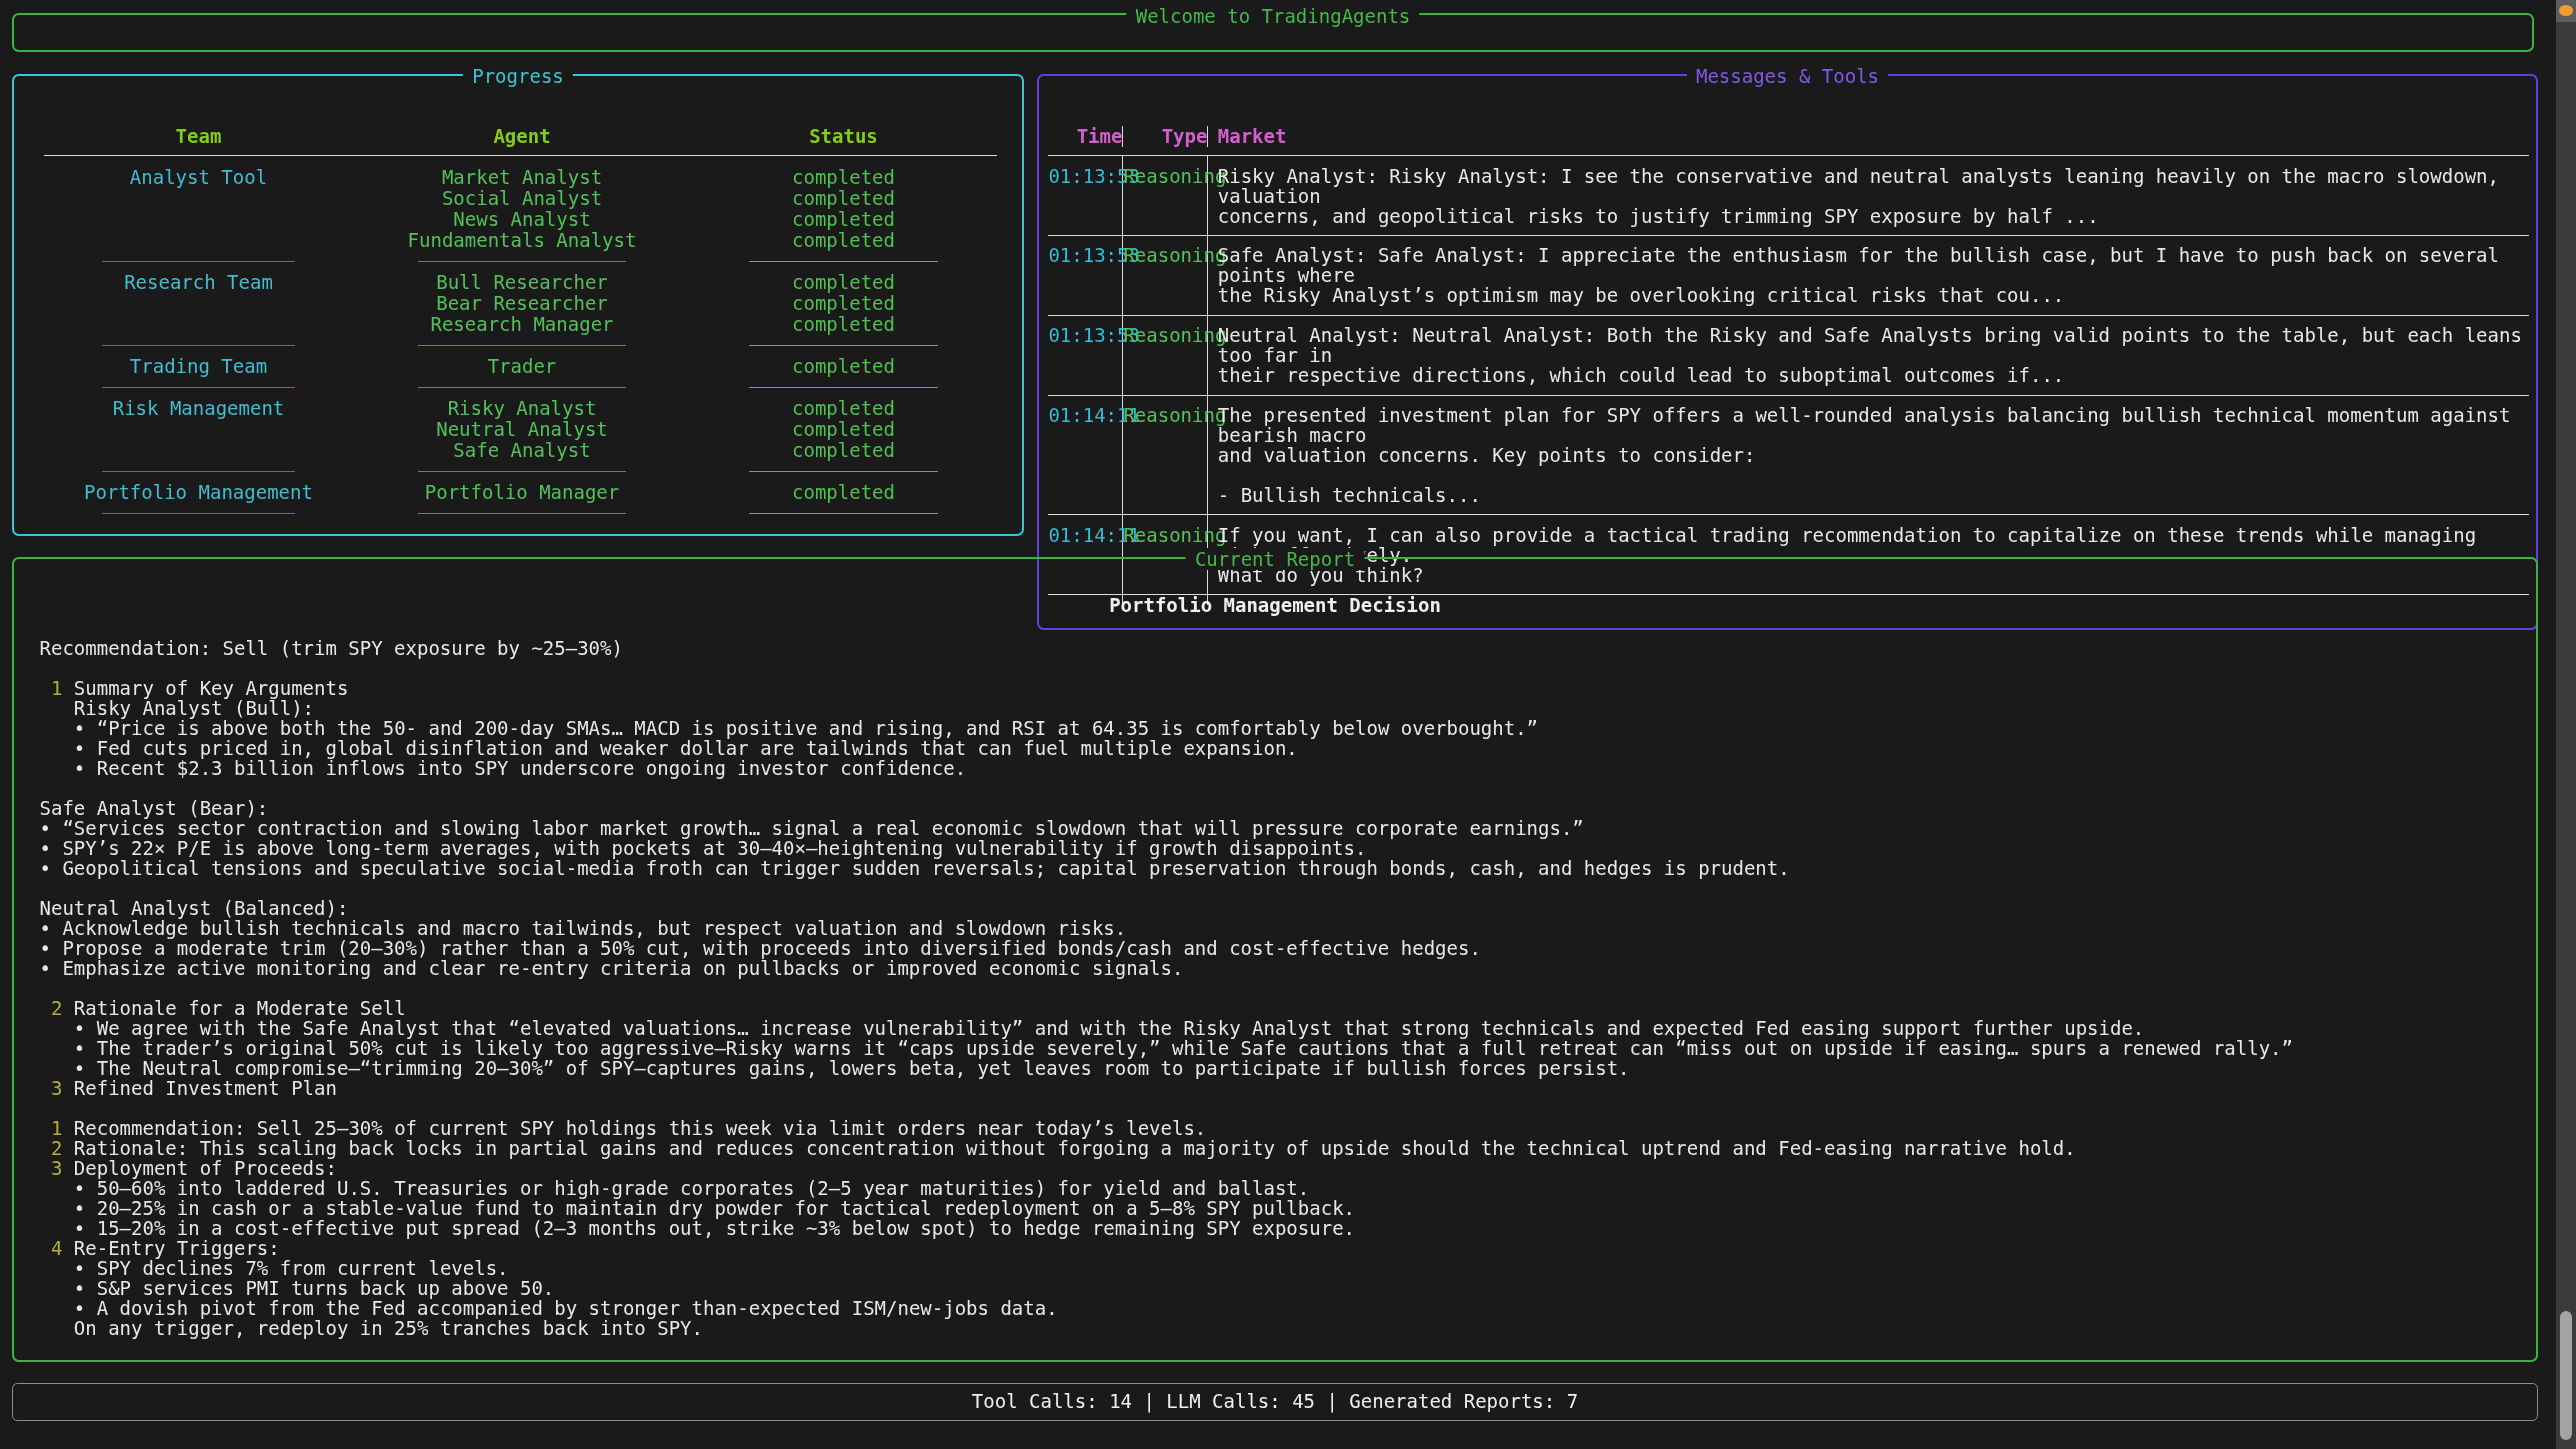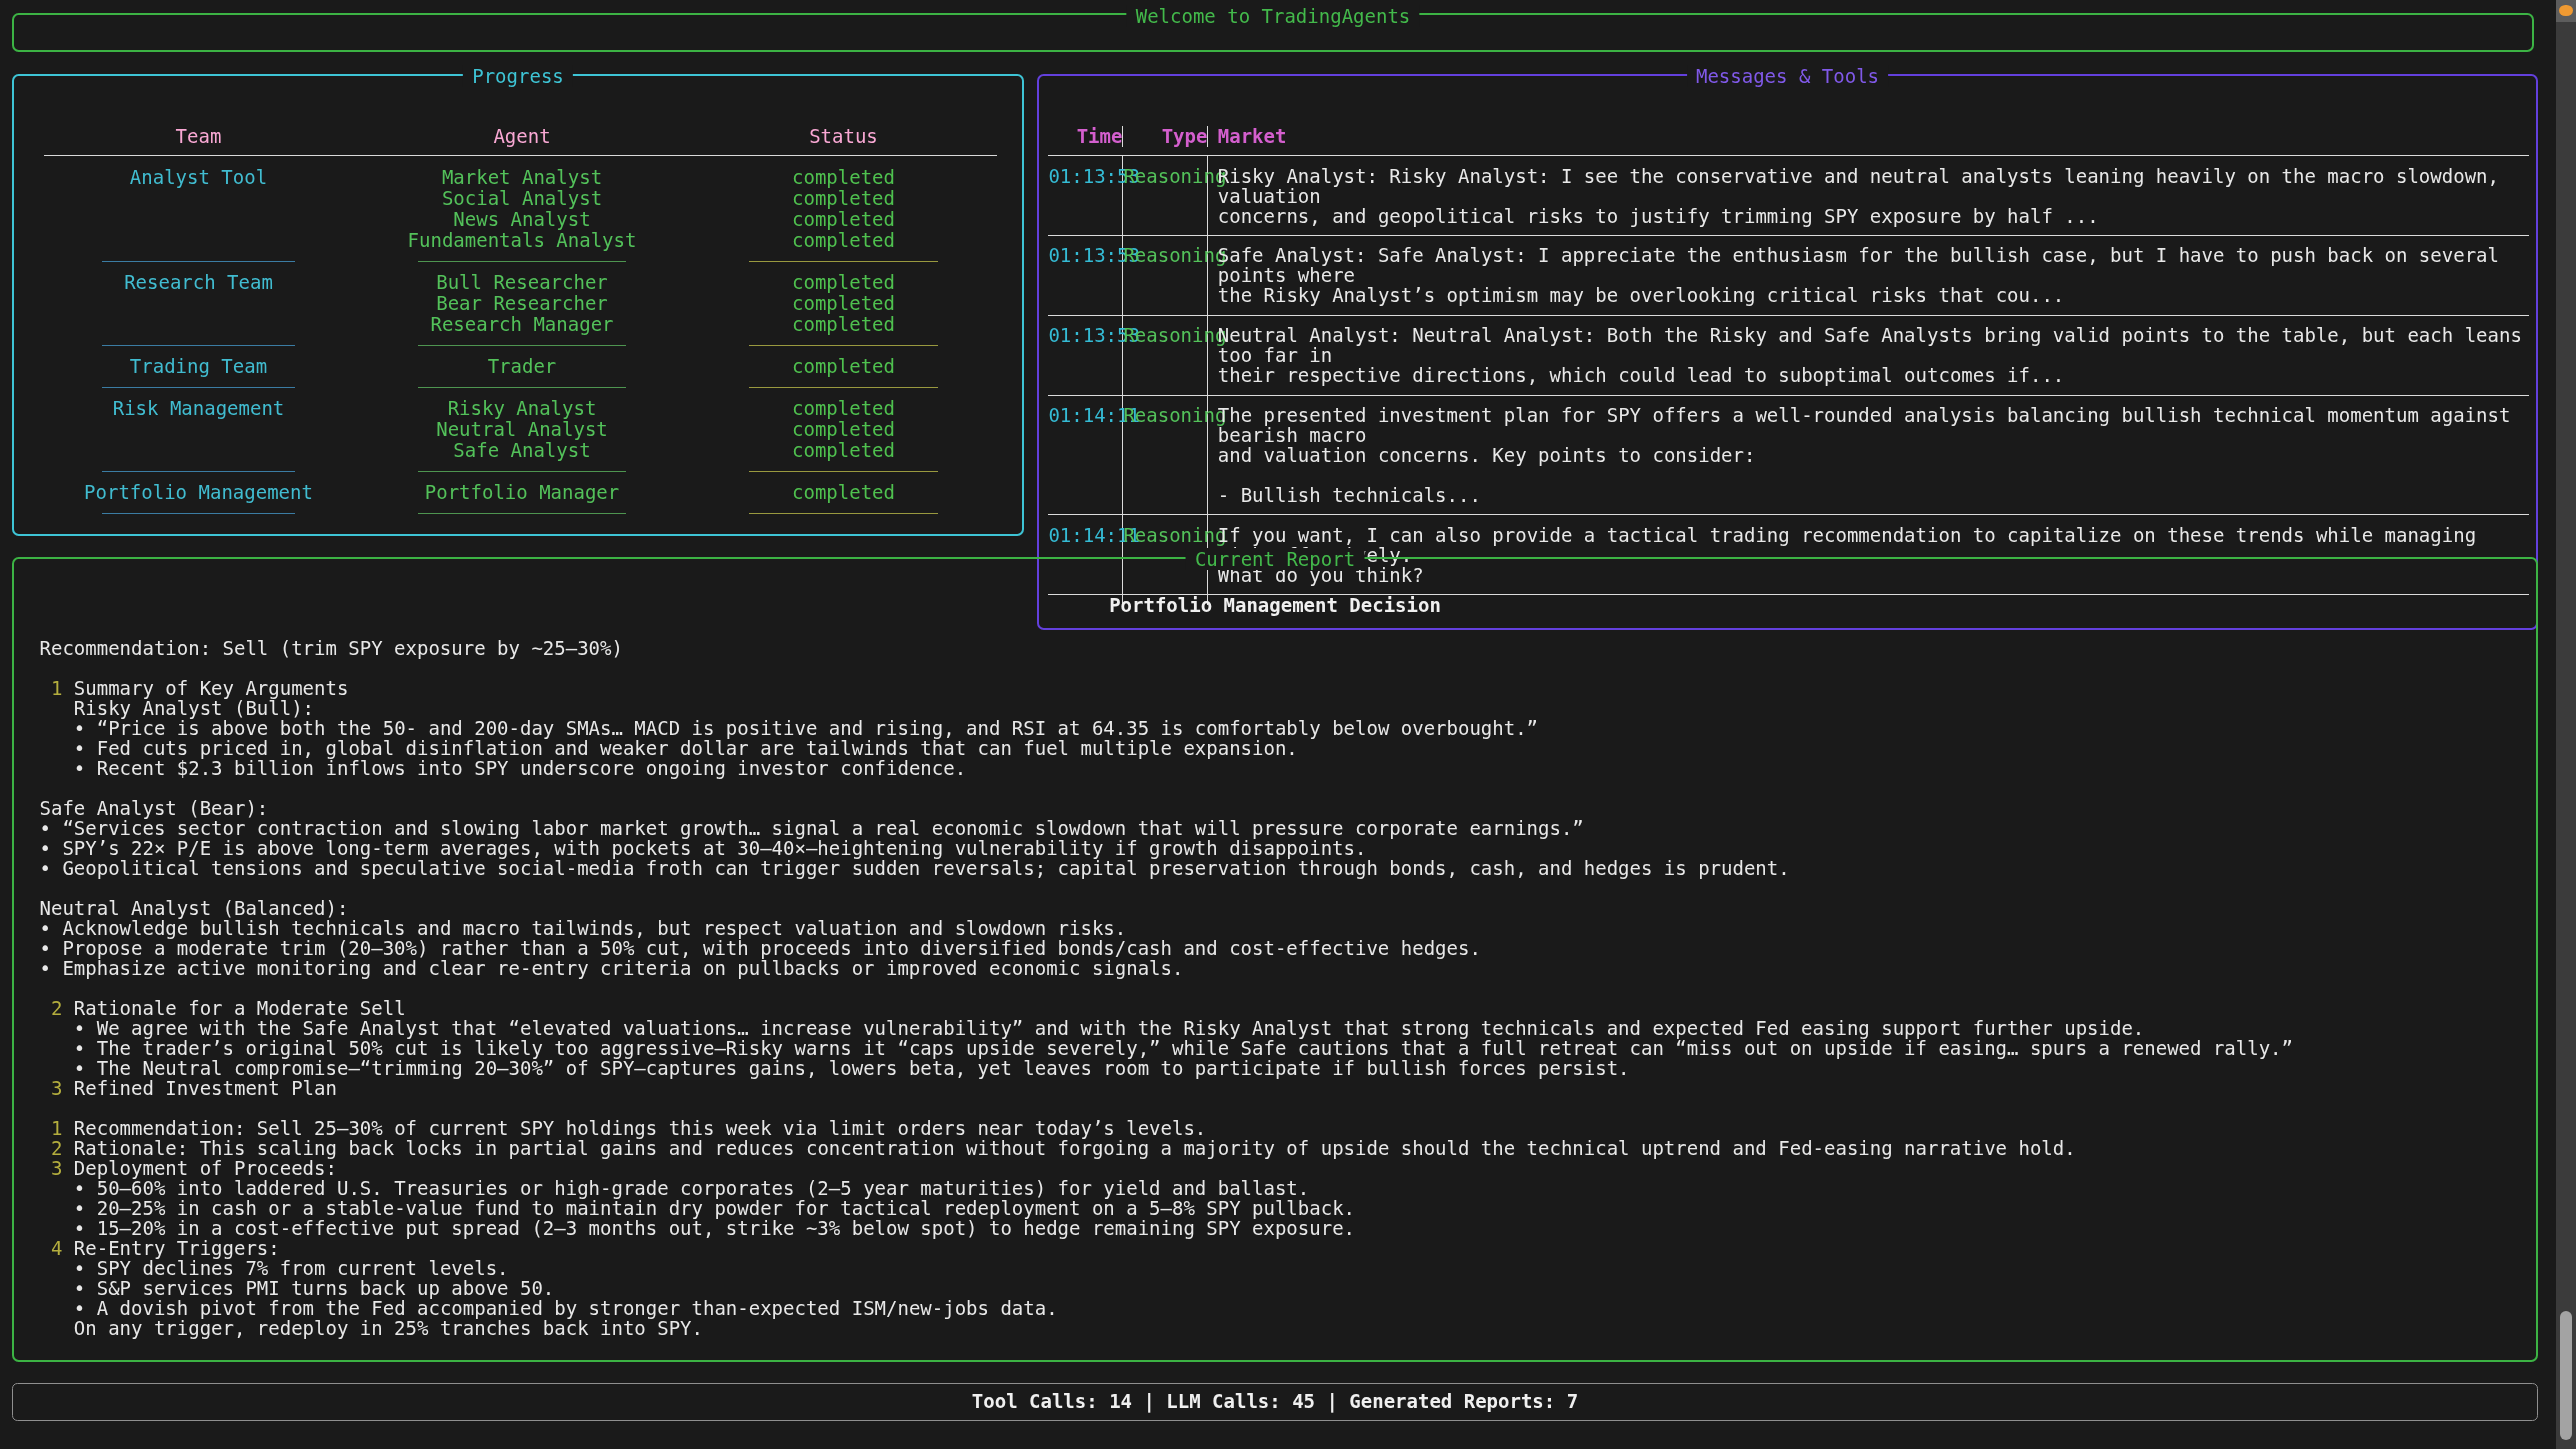--- a/index.html
+++ b/index.html
@@ -15,21 +15,21 @@
   .t-green{color:#43b94b;}
   .t-cyan{color:#3ec4d5;}
   .t-purple{color:#8059e8;}
   .welcome{left:12px;top:13.4px;width:2522px;height:39px;}
   .progresspanel{left:12px;top:74px;width:1012px;height:462px;}
   .messagespanel{left:1037px;top:74px;width:1501px;height:556px;}
   .reportpanel{left:12px;top:557px;width:2526px;height:805px;}
   
   .ptable{position:absolute;top:50px;left:29.5px;width:953px;}
   .pgrid{display:grid;grid-template-columns:310px 337px 306px;}
-  .phead{line-height:21px;font-weight:normal;color:#f9a8d4;text-align:center;}
+  .phead{line-height:21px;font-weight:bold;color:#84cc16;text-align:center;}
   .psep{height:1.3px;background:#d9d9d9;margin:8px 0 10.7px;}
   .prow{line-height:21px;text-align:center;}
   .pcell.team{color:#41bcd0;}
   .pcell.agent{color:#53c15a;}
   .pcell.status{color:#4fc14f;}
   .pdiv{height:21px;align-items:center;}
   .dline{display:block;height:1.3px;width:62%;margin:0 auto;}
   .d1{background:#3b7ca3;}
   .d2{background:#4e9550;}
   .d3{background:#99993f;}
@@ -50,21 +50,21 @@
   
   .rheading{position:absolute;top:35px;left:0;width:100%;text-align:center;
             font-weight:bold;color:#f0f0f0;}
   .rbody{position:absolute;top:79px;left:25.5px;right:20px;}
   .rline{white-space:pre;line-height:20px;height:20px;}
   .rline .num{color:#b4ae3e;}
   .rline .bul{color:#e8e8e8;}
   
   .statsbox{position:absolute;left:12px;top:1383px;width:2526px;height:38px;box-sizing:border-box;
             border:1.3px solid #8f8f8f;border-radius:5.4px;text-align:center;
-            line-height:35px;font-weight:bold;color:#f0f0f0;}
+            line-height:35px;font-weight:normal;color:#f0f0f0;}
   
   .scrolltrack{position:absolute;right:0;top:0;width:20px;height:1449px;background:#3b3b3b;}
   .scrollbtn{position:absolute;top:0;left:0;width:20px;height:21.5px;background:#5d5d5d;
              display:flex;align-items:center;justify-content:center;}
   .orangedot{width:13.4px;height:11.4px;border-radius:50%;background:#f09a32;}
   .scrollthumb{position:absolute;left:4px;top:1311px;width:12px;height:129px;
                border-radius:6px;background:#a3a3a3;}
 </style>
 </head>
 <body>

